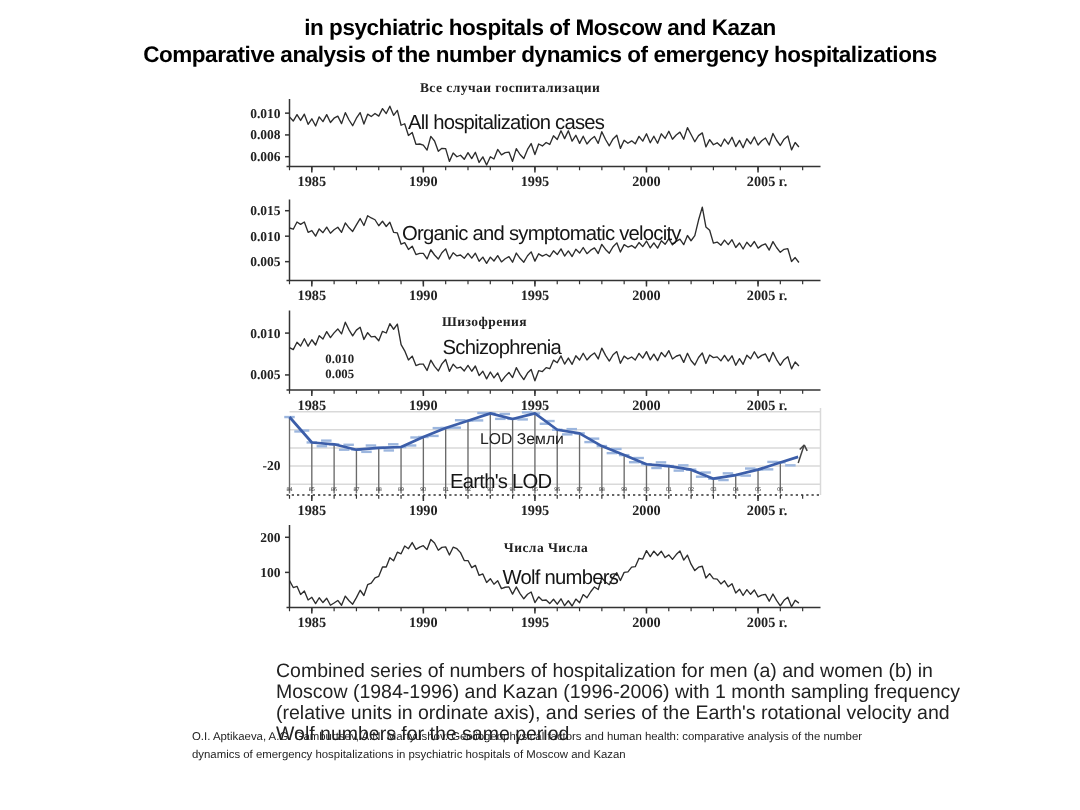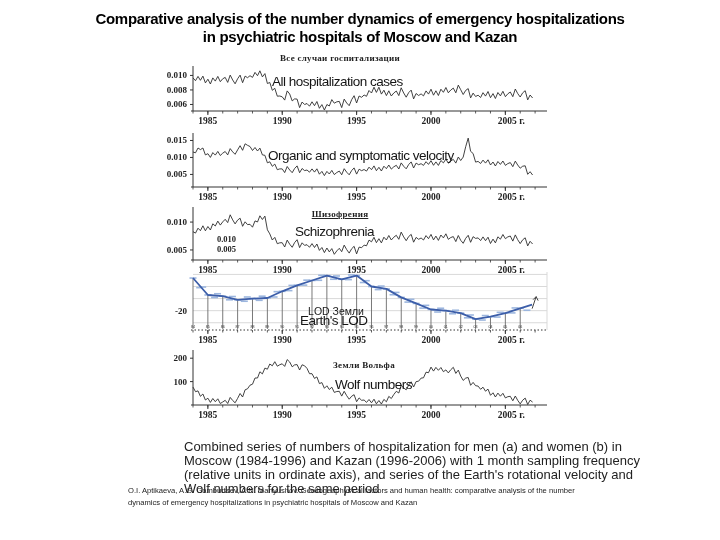--- a/index.html
+++ b/index.html
@@ -18,22 +18,22 @@
   .citation{position:absolute;left:128px;top:485px;width:447px;font-size:7.6px;
             line-height:12px;color:#222;}
   .lod-ru{font-family:"Liberation Sans",sans-serif;font-weight:normal;font-size:10.5px;letter-spacing:0;}
 </style>
 </head>
 <body>
 
 <div class="slide">
 
   <div class="title">
+    <div>in psychiatric hospitals of Moscow and Kazan</div>
     <div>Comparative analysis of the number dynamics of emergency hospitalizations</div>
-    <div>in psychiatric hospitals of Moscow and Kazan</div>
   </div>
 
   <svg id="charts-svg" class="charts-svg" width="720" height="540">
       <line x1="191" y1="111" x2="547" y2="111" stroke="#333333" stroke-width="1"></line>
       <line x1="193" y1="66" x2="193" y2="111" stroke="#333333" stroke-width="1"></line>
       <line x1="193" y1="111" x2="193" y2="113.5" stroke="#333333" stroke-width="0.8"></line>
       <line x1="207.87394957983196" y1="111" x2="207.87394957983196" y2="113.5" stroke="#333333" stroke-width="0.8"></line>
       <line x1="222.74789915966392" y1="111" x2="222.74789915966392" y2="113.5" stroke="#333333" stroke-width="0.8"></line>
       <line x1="237.62184873949587" y1="111" x2="237.62184873949587" y2="113.5" stroke="#333333" stroke-width="0.8"></line>
       <line x1="252.49579831932783" y1="111" x2="252.49579831932783" y2="113.5" stroke="#333333" stroke-width="0.8"></line>
@@ -358,29 +358,29 @@
       <line x1="190" y1="381.59574468085106" x2="193" y2="381.59574468085106" stroke="#333333" stroke-width="1"></line>
       <text x="187" y="384.59574468085106" text-anchor="end" font-family="Liberation Serif, serif" font-size="9" font-weight="bold" fill="#222222">100</text>
       <polyline points="193.0,387.1 195.5,391.7 198.0,390.9 200.4,396.3 202.9,394.0 205.4,400.0 207.9,398.2 210.4,402.4 212.8,398.5 215.3,401.7 217.8,398.8 220.3,403.5 222.7,402.0 225.2,400.3 227.7,403.5 230.2,397.4 232.7,400.5 235.1,402.8 237.6,398.4 240.1,393.5 242.6,397.0 245.1,389.8 247.5,388.8 250.0,385.2 252.5,384.2 255.0,378.0 257.5,378.0 259.9,371.8 262.4,373.9 264.9,368.1 267.4,369.2 269.8,364.0 272.3,365.8 274.8,361.7 277.3,366.2 279.8,364.7 282.2,363.8 284.7,366.4 287.2,359.6 289.7,362.0 292.2,366.8 294.6,364.9 297.1,364.6 299.6,370.0 302.1,364.8 304.6,365.8 307.0,368.4 309.5,373.7 312.0,373.7 314.5,378.4 316.9,376.9 319.4,383.6 321.9,382.6 324.4,388.3 326.9,385.8 329.3,389.5 331.8,387.2 334.3,392.4 336.8,391.5 339.3,391.3 341.7,396.1 344.2,391.3 346.7,395.7 349.2,399.2 351.7,396.2 354.1,394.7 356.6,401.7 359.1,397.9 361.6,400.3 364.1,400.0 366.5,402.4 369.0,399.5 371.5,402.8 374.0,399.2 376.4,403.8 378.9,400.5 381.4,404.0 383.9,399.4 386.4,401.8 388.8,396.4 391.3,398.5 393.8,394.5 396.3,391.3 398.8,393.0 401.2,385.3 403.7,388.0 406.2,389.8 408.7,385.0 411.2,381.8 413.6,387.0 416.1,381.6 418.6,381.2 421.1,378.1 423.5,377.8 426.0,372.2 428.5,372.7 431.0,367.1 433.5,371.1 435.9,367.4 438.4,370.3 440.9,367.5 443.4,371.7 445.9,369.9 448.3,372.9 450.8,369.7 453.3,367.3 455.8,373.4 458.3,370.1 460.7,376.1 463.2,380.4 465.7,378.1 468.2,377.5 470.6,385.3 473.1,382.4 475.6,385.7 478.1,386.1 480.6,389.3 483.0,387.2 485.5,391.2 488.0,389.1 490.5,395.3 493.0,392.8 495.4,397.0 497.9,393.1 500.4,396.2 502.9,393.3 505.4,397.9 507.8,396.7 510.3,396.3 512.8,400.8 515.3,396.0 517.7,400.3 520.2,403.9 522.7,400.2 525.2,398.1 527.7,404.5 530.1,400.2 532.6,402.1" fill="none" stroke="#2d2d2d" stroke-width="0.9" stroke-linejoin="round"></polyline>
     </svg>
 
   <div class="ru-title" style="left:340px;top:53px;">Все случаи госпитализации</div>
   <div class="en-label" style="left:272px;top:74px;">All hospitalization cases</div>
 
   <div class="en-label" style="left:268px;top:148px;">Organic and symptomatic velocity</div>
 
-  <div class="ru-title" style="left:340px;top:209px;text-decoration:underline;">Шизофрения</div>
+  <div class="ru-title" style="left:323px;top:209px;">Шизофрения</div>
   <div class="en-label" style="left:295px;top:224px;">Schizophrenia</div>
   <div class="inner-ylab" style="left:208px;top:235px;width:28px;">
     <div>0.010</div>
     <div>0.005</div>
   </div>
 
-  <div class="ru-title lod-ru" style="left:336px;top:287px;margin-top:18px;">LOD Земли</div>
+  <div class="ru-title lod-ru" style="left:348px;top:287px;">LOD Земли</div>
   <div class="en-label" style="left:300px;top:313px;">Earth's LOD</div>
 
-  <div class="ru-title" style="left:364px;top:360px;">Земли Вольфа</div>
+  <div class="ru-title" style="left:364px;top:360px;">Числа Числа</div>
   <div class="en-label" style="left:335px;top:377px;text-align:center;">Wolf numbers</div>
 
   <div class="caption">Combined series of numbers of hospitalization for men (a) and women (b) in Moscow (1984-1996) and Kazan (1996-2006) with 1 month sampling frequency (relative units in ordinate axis), and series of the Earth's rotational velocity and Wolf numbers for the same period</div>
   <div class="citation">O.I. Aptikaeva, A.G. Gamburtsev, A.N. Martyushov. Geoliogeophysical factors and human health: comparative analysis of the number dynamics of emergency hospitalizations in psychiatric hospitals of Moscow and Kazan</div>
 
 </div>
 
 </body></html>

